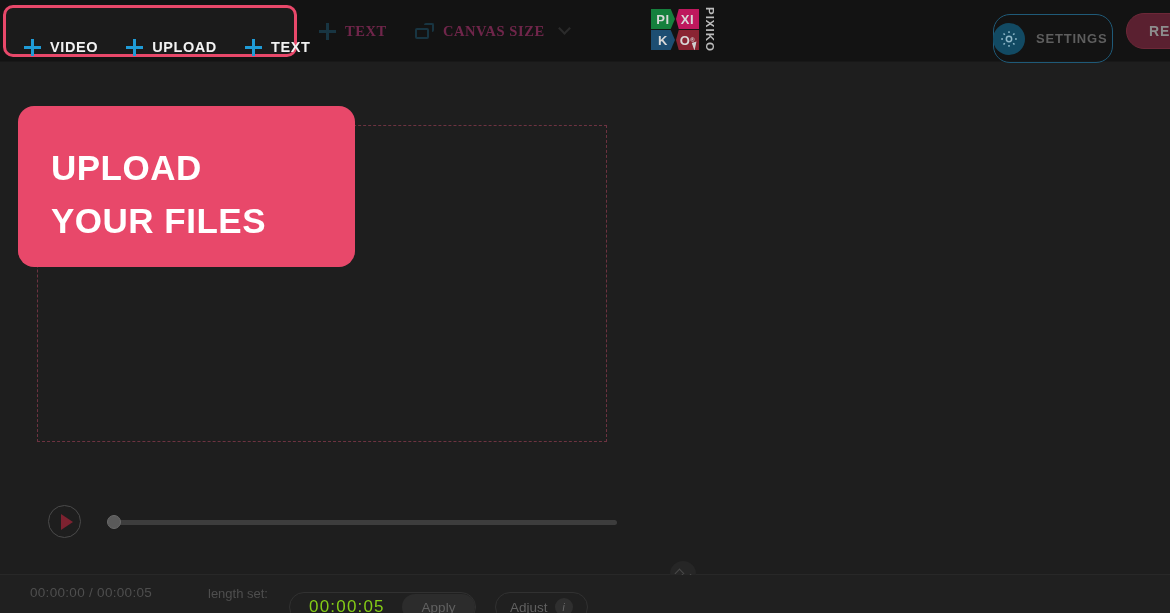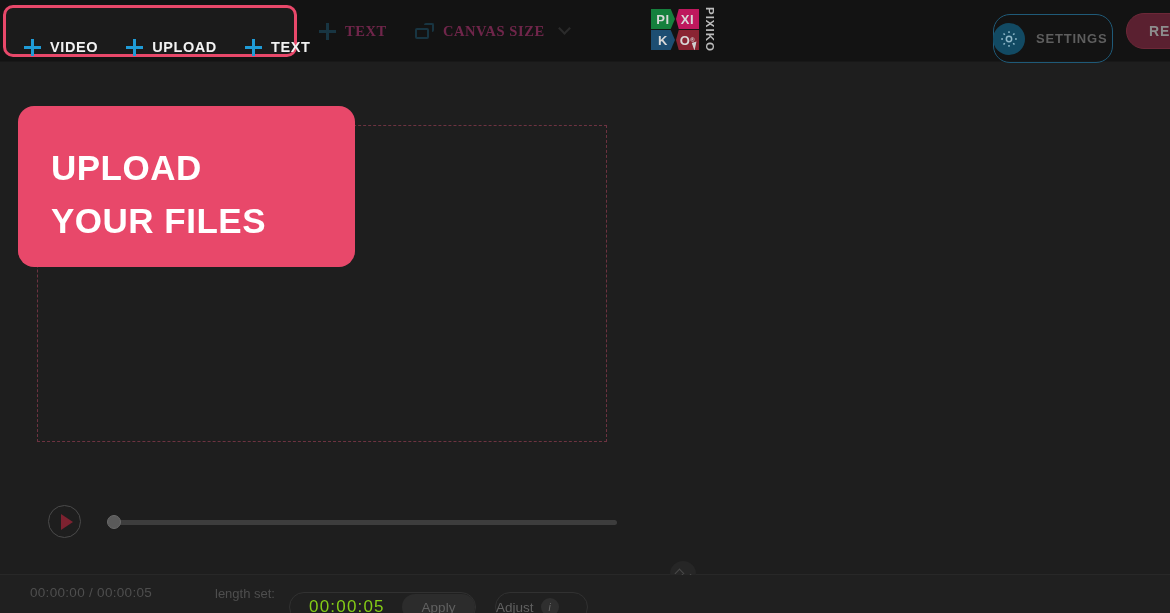--- a/index.html
+++ b/index.html
@@ -292,21 +292,21 @@
     width: 1170px; height: 38px;
     background: #202020;
   }
   .time-display {
     position: absolute; left: 30px; top: 10px;
     color: #4e4e4e;
     font-size: 13.5px;
     letter-spacing: 0.3px;
   }
   .length-label {
-    position: absolute; left: 215px; top: 11px;
+    position: absolute; left: 208px; top: 11px;
     color: #4e4e4e;
     font-size: 13px;
   }
   .length-pill {
     position: absolute; left: 289px; top: 592px;
     width: 187px; height: 30px;
     border: 1px solid #313131;
     border-radius: 15px;
     display: flex; align-items: center;
   }
@@ -329,20 +329,21 @@
   .adjust-pill {
     position: absolute; left: 495px; top: 592px;
     width: 93px; height: 30px;
     border: 1px solid #313131;
     border-radius: 15px;
     display: flex; align-items: center;
   }
   .adjust-label {
     color: #616161;
     font-size: 13.5px;
+    margin-left: 14px;
   }
   .info-circle {
     width: 18px; height: 18px;
     border-radius: 50%;
     background: #2f2f2f;
     color: #6a6a6a;
     font-size: 10px;
     display: flex; align-items: center; justify-content: center;
     margin-left: 7px;
     font-style: italic;

